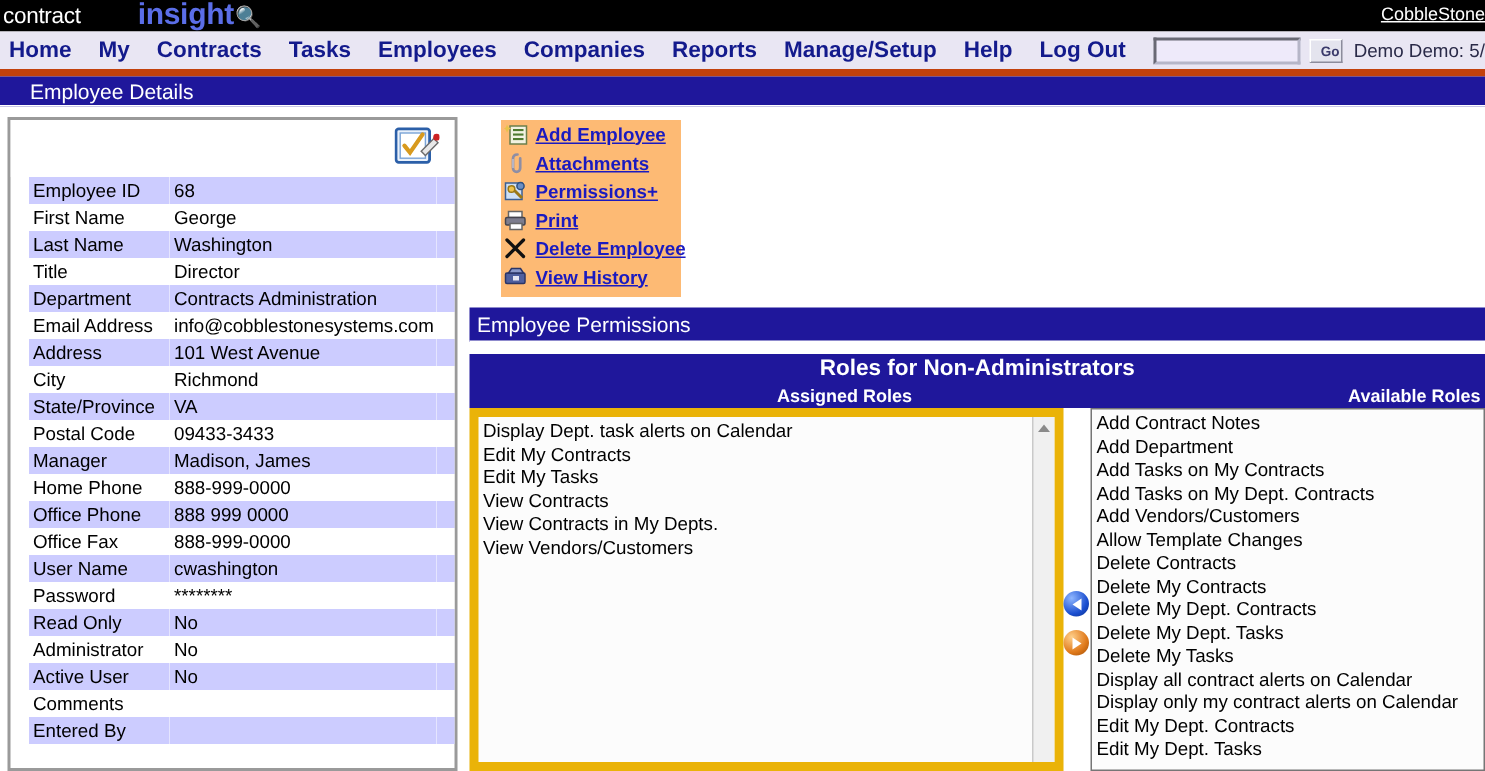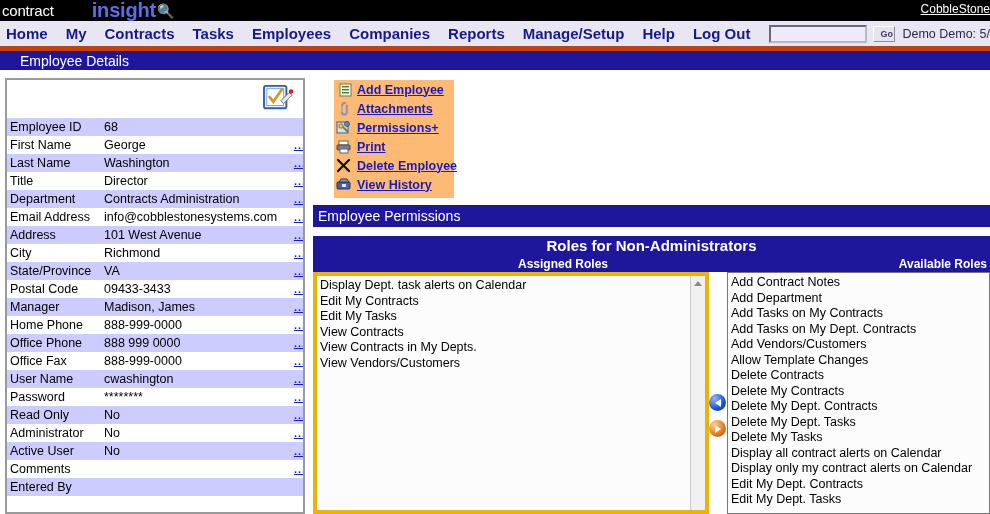--- a/index.html
+++ b/index.html
@@ -68,21 +68,21 @@
   }
   
   .details-frame{
     position:absolute;left:5px;top:78px;width:300px;height:436px;
     border:2px solid #9a9a9a;background:#fff;box-sizing:border-box;overflow:hidden;
   }
   .icon-row{height:38px;position:relative;background:#fff;}
   .edit-icon{
     position:absolute;right:10px;top:4px;width:30px;height:28px;
   }
-  table.details{border-collapse:collapse;width:100%;table-layout:fixed;}
+  table.details{border-collapse:collapse;width:100%;table-layout:fixed;margin-left:12px;}
   table.details td{
     font-size:12.5px;color:#000;padding:1px 3px;height:16px;
     vertical-align:middle;overflow:hidden;white-space:nowrap;
   }
   table.details tr.alt td{background:#ccccff;}
   table.details tr.norm td{background:#ffffff;}
   .c-label{width:88px;}
   .c-value{width:172px;}
   .c-dots{width:36px;text-align:center;}
   .dots{color:#1a1ac0;text-decoration:underline;font-weight:bold;letter-spacing:1px;cursor:pointer;font-size:11px;}
@@ -95,21 +95,21 @@
   .action-item{
     display:flex;align-items:center;height:19px;padding-left:2px;cursor:pointer;
   }
   .action-ico{width:16px;height:15px;margin-right:5px;flex:0 0 16px;position:relative;}
   .action-lbl{
     color:#1a1ac0;font-weight:bold;font-size:12.5px;text-decoration:underline;white-space:nowrap;
   }
   
   .list-assigned{
     position:absolute;left:313px;top:272px;width:396px;height:242px;
-    border:4px solid #eab308;background:#fcfcfc;box-sizing:border-box;overflow:hidden;
+    border:6px solid #eab308;background:#fcfcfc;box-sizing:border-box;overflow:hidden;
   }
   .list-available{
     position:absolute;left:727px;top:272px;width:263px;height:242px;
     border:1px solid #767676;background:#fcfcfc;box-sizing:border-box;overflow:hidden;
   }
   .list-inner{padding:2px 0 0 3px;}
   .list-opt{font-size:12.5px;color:#000;height:15.5px;line-height:15.5px;white-space:nowrap;cursor:pointer;}
   .vscroll{
     position:absolute;right:0;top:0;width:15px;height:100%;
     background:#f0f0f0;border-left:1px solid #c9c9c9;box-sizing:border-box;

